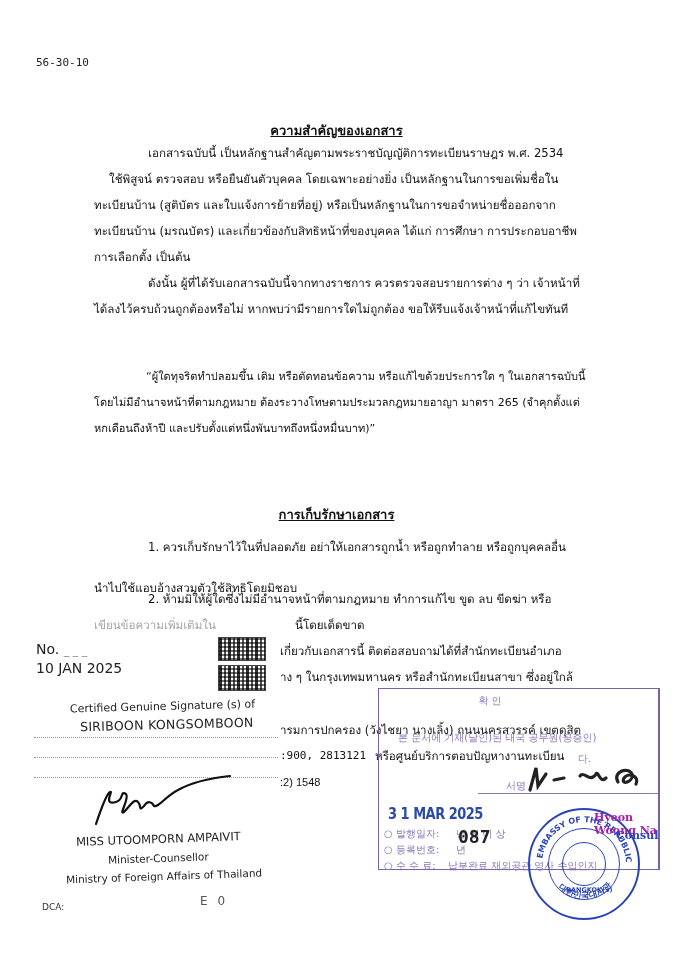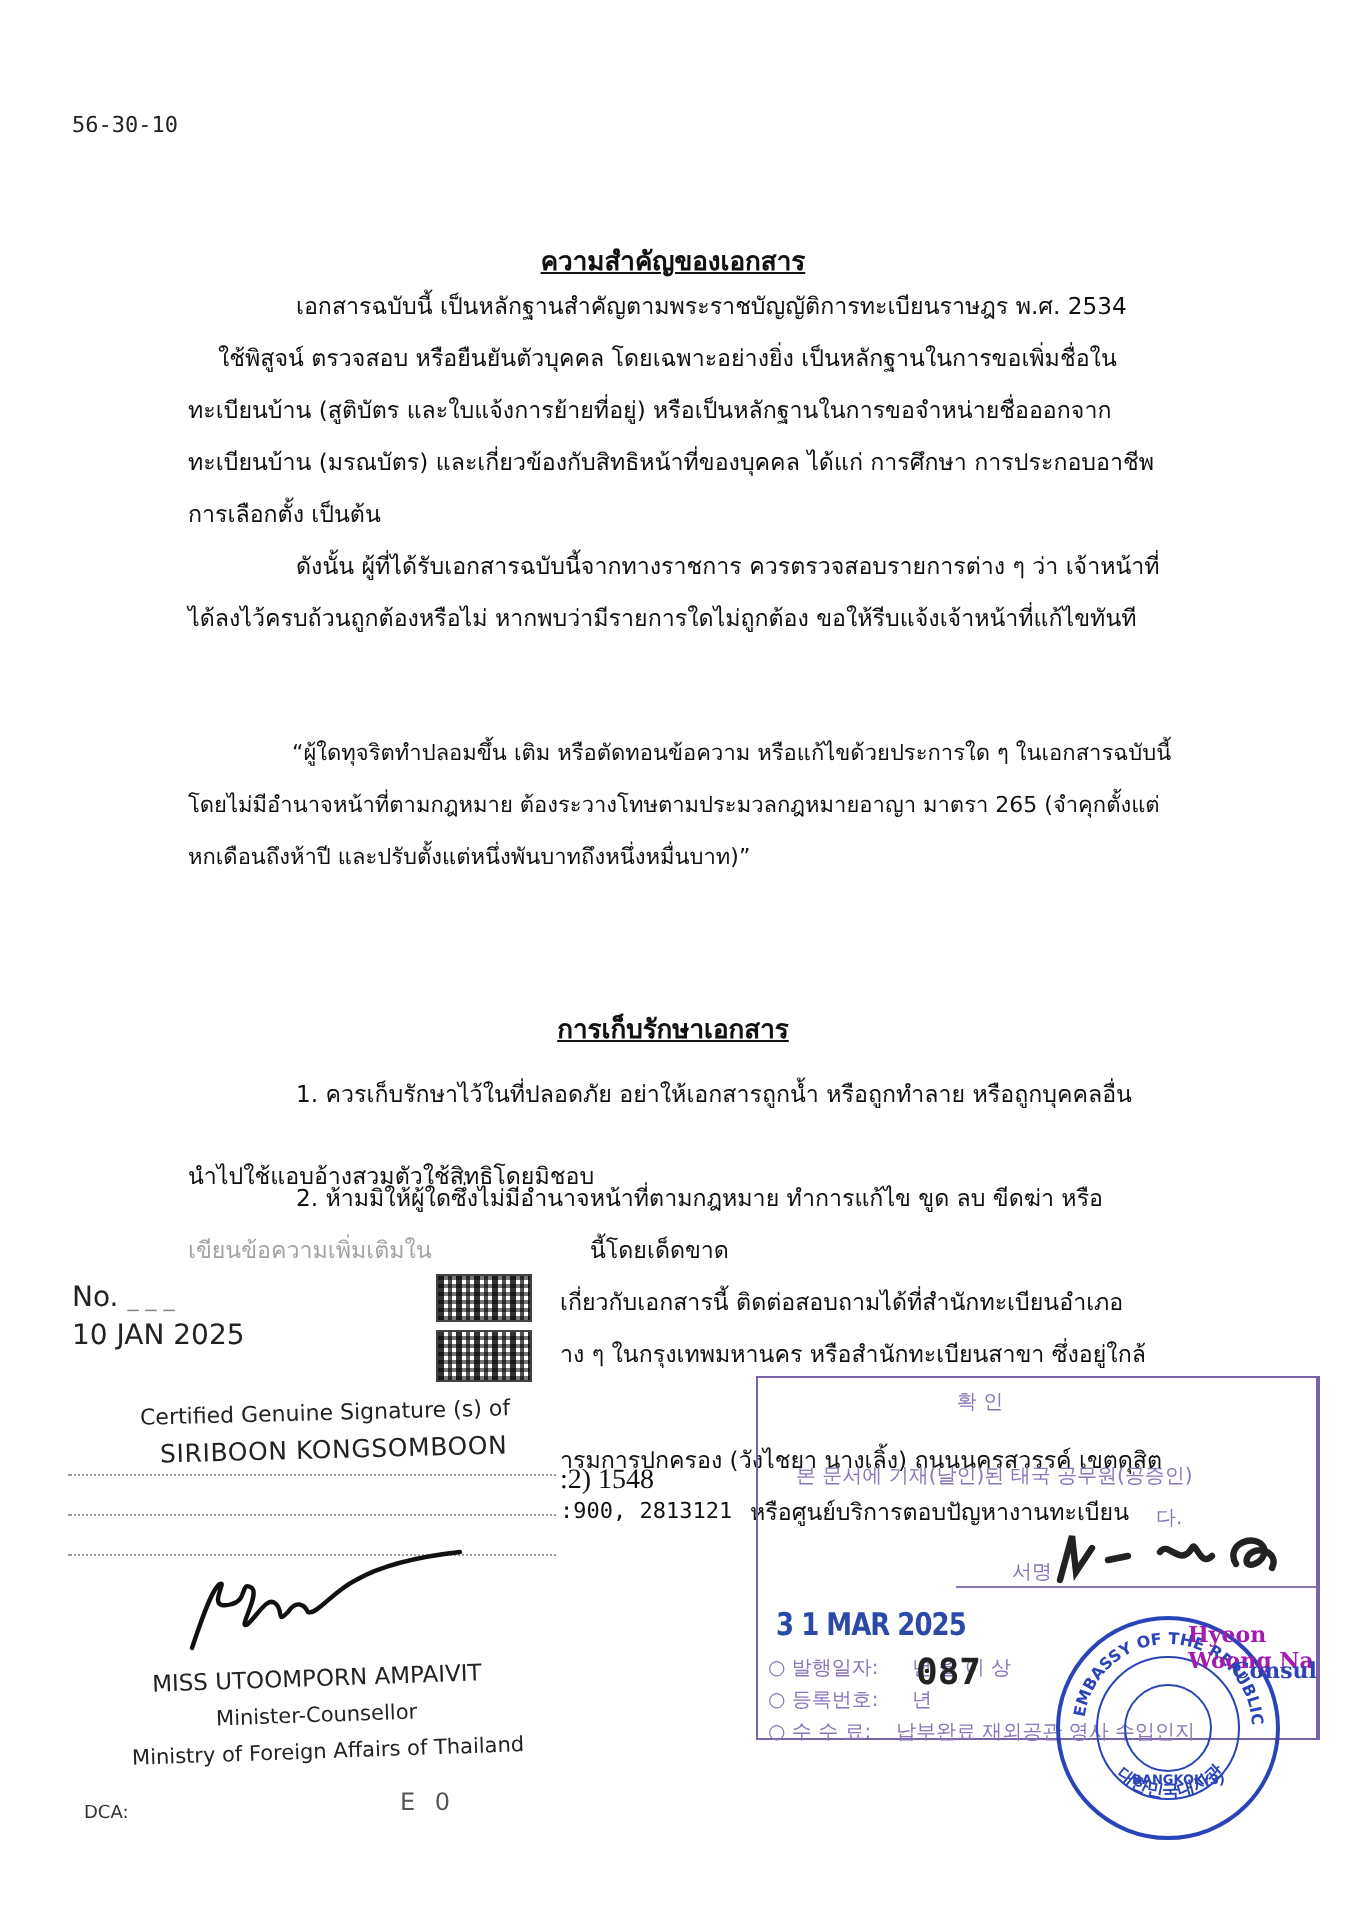--- a/index.html
+++ b/index.html
@@ -69,21 +69,21 @@
 <div class="abs line" style="left:148px; top:540px;">1. ควรเก็บรักษาไว้ในที่ปลอดภัย อย่าให้เอกสารถูกน้ำ หรือถูกทำลาย หรือถูกบุคคลอื่น</div>
 <div class="abs line" style="left:94px; top:566px;margin-top:15px;">นำไปใช้แอบอ้างสวมตัวใช้สิทธิโดยมิชอบ</div>
 <div class="abs line" style="left:148px; top:592px;">2. ห้ามมิให้ผู้ใดซึ่งไม่มีอำนาจหน้าที่ตามกฎหมาย ทำการแก้ไข ขูด ลบ ขีดฆ่า หรือ</div>
 <div class="abs line" style="left:94px; top:618px; color:#666; opacity:0.6;">เขียนข้อความเพิ่มเติมใน</div>
 <div class="abs line" style="left:277px; top:618px;margin-left:18px;">นี้โดยเด็ดขาด</div>
 <div class="abs line" style="left:280px; top:644px;">เกี่ยวกับเอกสารนี้ ติดต่อสอบถามได้ที่สำนักทะเบียนอำเภอ</div>
 <div class="abs line" style="left:280px; top:670px;">าง ๆ ในกรุงเทพมหานคร หรือสำนักทะเบียนสาขา ซึ่งอยู่ใกล้</div>
 <div class="abs line" style="left:280px; top:723px;">ารมการปกครอง (วังไชยา นางเลิ้ง) ถนนนครสวรรค์ เขตดุสิต</div>
 <div class="abs line" style="left:280px; top:749px; font-family:'DejaVu Sans Mono', monospace; font-size:11px;">:900, 2813121</div>
 <div class="abs line" style="left:375px; top:749px;">หรือศูนย์บริการตอบปัญหางานทะเบียน</div>
-<div class="abs line" style="left:280px; top:734px; font-family:Liberation Serif, serif; font-size:14px;">:2) 1548</div>
+<div class="abs line" style="left:280px; top:775px; font-family:Liberation Sans, sans-serif; font-size:11px;">:2) 1548</div>
 
 <div class="abs" style="left:0; top:632px; width:272px; height:320px; background:#fff;"></div>
 
 <div class="abs cert-no">
   <span>No.</span>
   <span style="color:#888; font-size:11px;">_ _ _</span>
 </div>
 <div class="abs cert-date">10 JAN 2025</div>
 
 <div class="abs qr" style="left:218px; top:637px;"></div>

